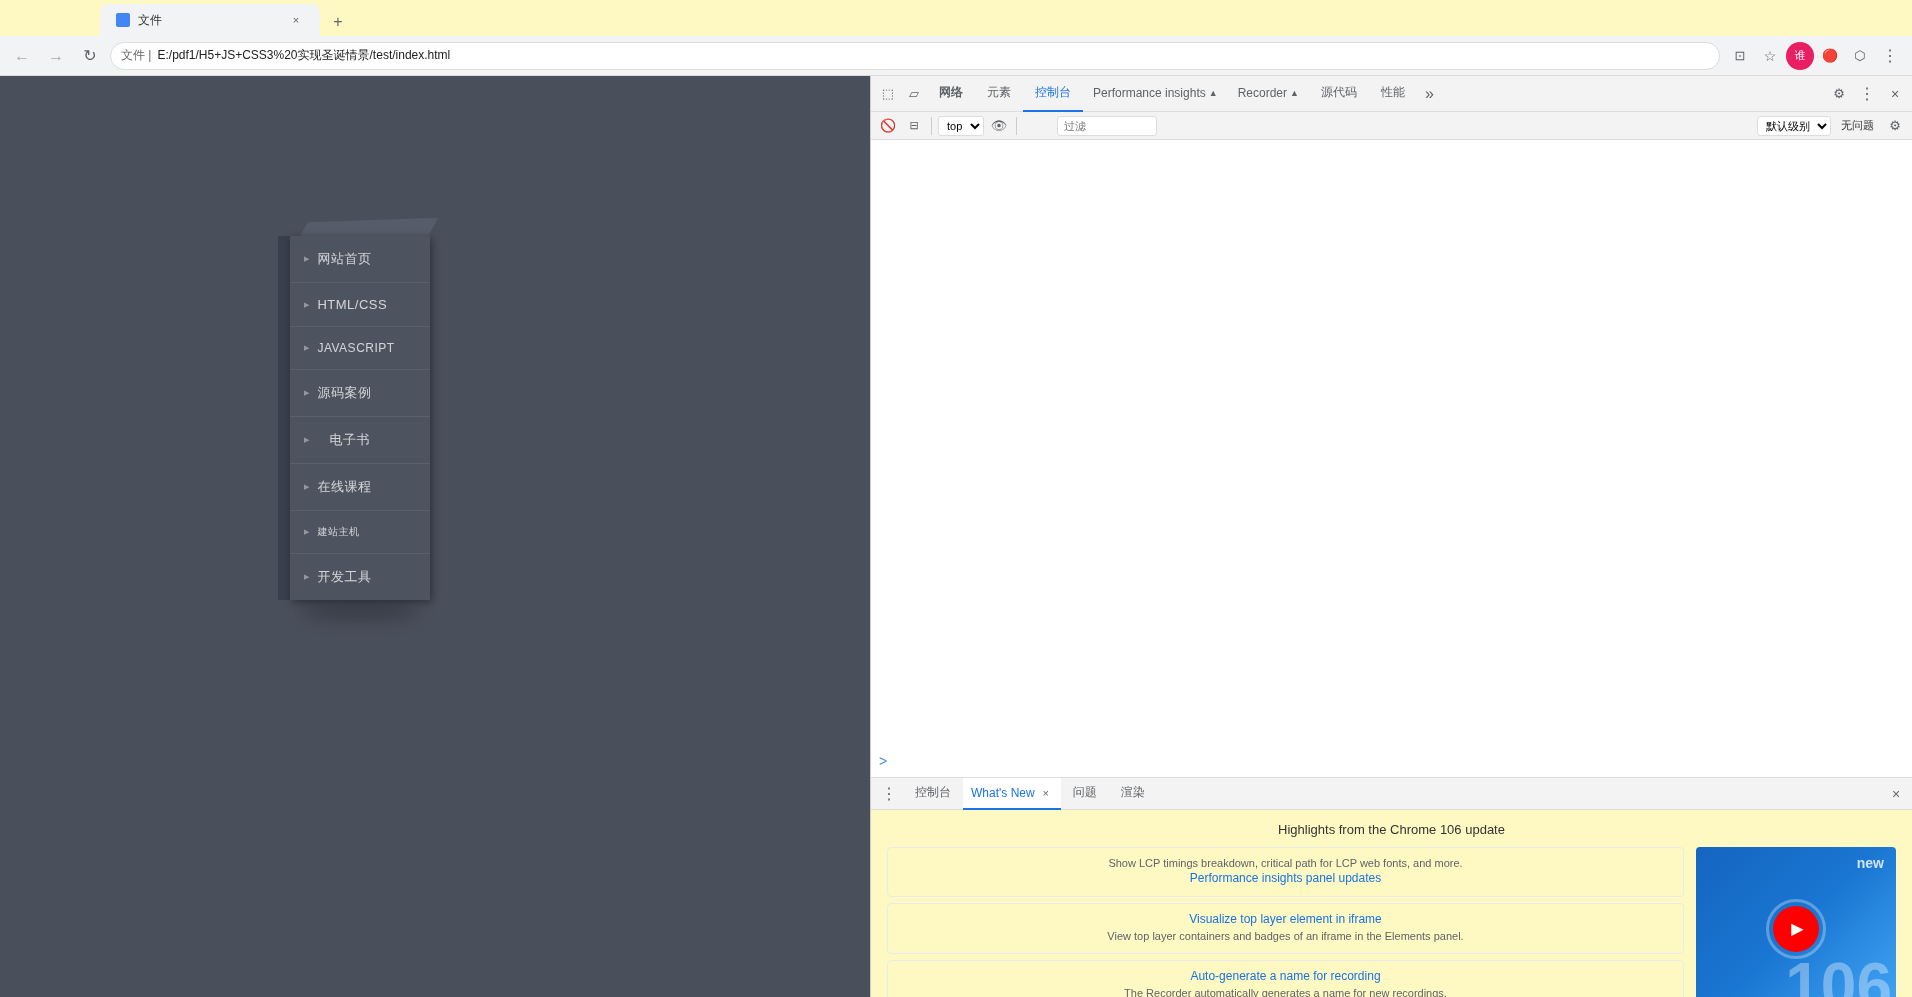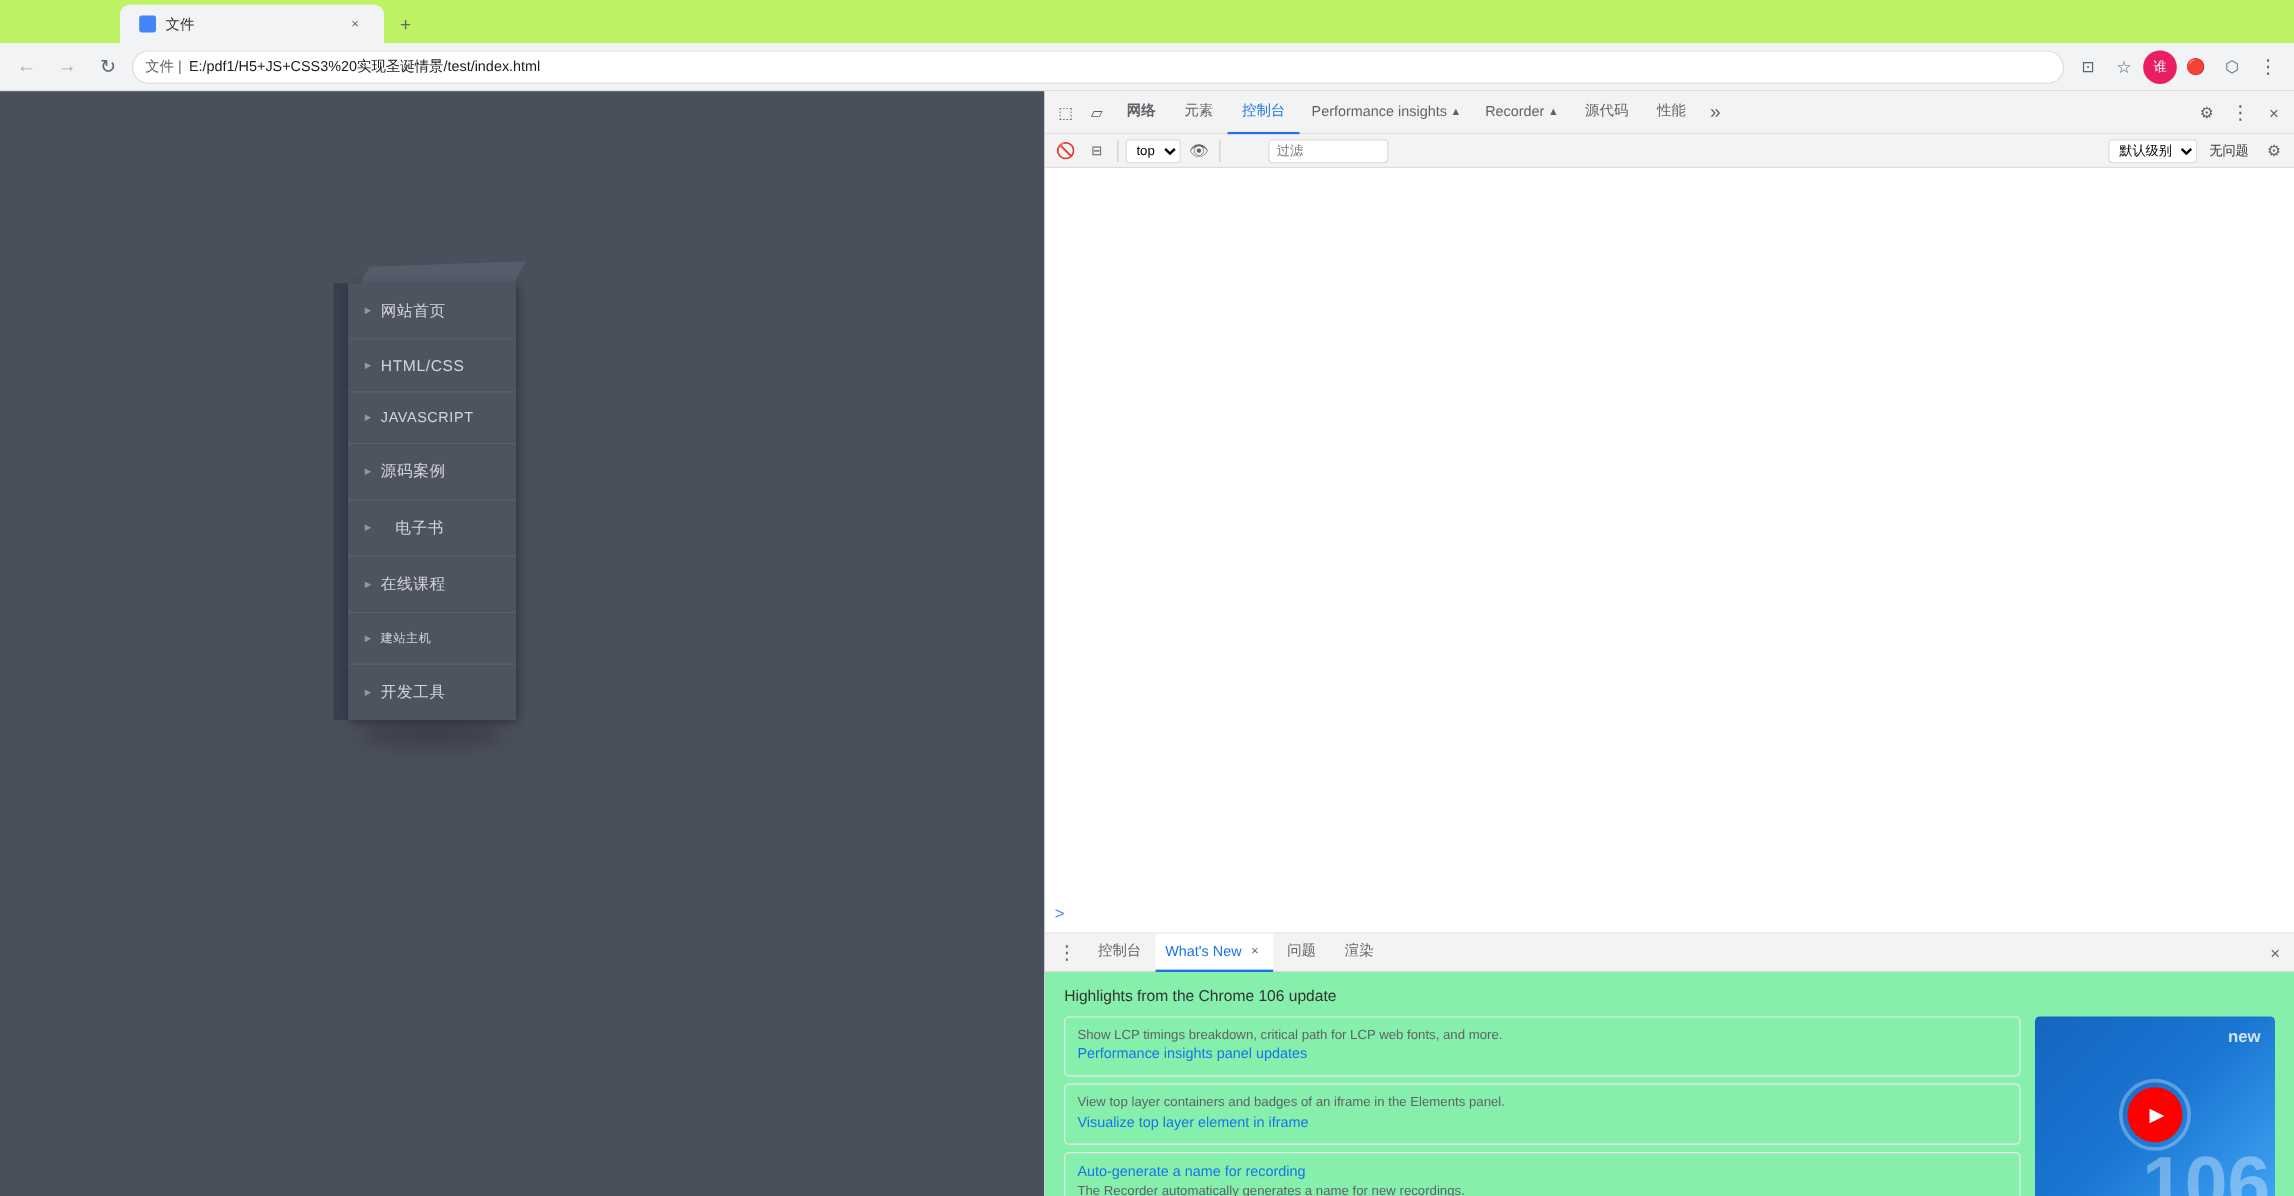--- a/index.html
+++ b/index.html
@@ -3,21 +3,21 @@
   <meta charset="utf-8">
   <style>
     * { margin: 0; padding: 0; box-sizing: border-box; }
     body { font-family: Arial, sans-serif; background: #fff; width: 1912px; height: 997px; overflow: hidden; }
   </style>
 </head>
 <body>
 
 <div>
 
-  <div style="height:36px; background:#bef264; display:flex; align-items:flex-end; padding:0 8px 0 100px;">
+  <div style="height:36px; background:#fef9c3; display:flex; align-items:flex-end; padding:0 8px 0 100px;">
     <div style="background:#f1f3f4; border-radius:8px 8px 0 0; padding:6px 16px; font-size:12px; color:#333; display:flex; align-items:center; gap:8px; min-width:220px; height:32px;">
       <span style="width:14px;height:14px;background:#4285f4;border-radius:2px;display:inline-block;"></span>
       <span style="flex:1; font-size:12px;">文件</span>
       <span style="width:16px;height:16px;display:flex;align-items:center;justify-content:center;border-radius:50%;cursor:pointer;font-size:11px;color:#666;">×</span>
     </div>
     <div style="width:28px;height:28px;display:flex;align-items:center;justify-content:center;font-size:16px;color:#666;cursor:pointer;margin-left:4px;">+</div>
   </div>
 
   <div style="height:40px; background:#f1f3f4; display:flex; align-items:center; padding:0 8px; gap:6px; border-bottom:1px solid #ddd;">
     <button style="width:28px;height:28px;border-radius:50%;border:none;background:transparent;cursor:pointer;display:flex;align-items:center;justify-content:center;color:#aaa;font-size:16px;">←</button>
@@ -153,33 +153,33 @@
           <span style="width:14px;height:14px;display:flex;align-items:center;justify-content:center;border-radius:50%;font-size:11px;color:#666;cursor:pointer;">×</span>
         </div>
 
         <div style="padding:0 12px;height:32px;display:flex;align-items:center;font-size:12px;color:#5f6368;cursor:pointer;border-bottom:2px solid transparent;white-space:nowrap;">问题</div>
 
         <div style="padding:0 12px;height:32px;display:flex;align-items:center;font-size:12px;color:#5f6368;cursor:pointer;border-bottom:2px solid transparent;white-space:nowrap;">渲染</div>
 
         <div style="margin-left:auto;width:24px;height:24px;display:flex;align-items:center;justify-content:center;border-radius:50%;cursor:pointer;color:#666;font-size:14px;">×</div>
       </div>
 
-      <div style="flex:1;overflow-y:auto;background:#86efac;padding:12px 16px;">
+      <div style="flex:1;overflow-y:auto;background:#fef9c3;padding:12px 16px;text-align:center;">
         <div style="font-size:13px;color:#333;margin-bottom:10px;font-weight:400;">Highlights from the Chrome 106 update</div>
         <div style="display:flex;gap:12px;">
           <div style="flex:1;display:flex;flex-direction:column;gap:6px;">
 
             <div style="padding:8px 10px;border:1px solid #e8eaed;border-radius:4px;cursor:pointer;">
               <div style="font-size:11px;color:#5f6368;line-height:1.4;">Show LCP timings breakdown, critical path for LCP web fonts, and more.</div>
               <div style="font-size:12px;color:#1a73e8;font-weight:500;margin-bottom:3px;">Performance insights panel updates</div>
             </div>
 
             <div style="padding:8px 10px;border:1px solid #e8eaed;border-radius:4px;cursor:pointer;">
+              <div style="font-size:12px;color:#1a73e8;font-weight:500;margin-bottom:3px;">Visualize top layer element in iframe</div>
               <div style="font-size:11px;color:#5f6368;line-height:1.4;">View top layer containers and badges of an iframe in the Elements panel.</div>
-              <div style="font-size:12px;color:#1a73e8;font-weight:500;margin-bottom:3px;">Visualize top layer element in iframe</div>
             </div>
 
             <div style="padding:8px 10px;border:1px solid #e8eaed;border-radius:4px;cursor:pointer;">
               <div style="font-size:12px;color:#1a73e8;font-weight:500;margin-bottom:3px;">Auto-generate a name for recording</div>
               <div style="font-size:11px;color:#5f6368;line-height:1.4;">The Recorder automatically generates a name for new recordings.</div>
             </div>
 
           </div>
 
           <div style="width:200px;background:linear-gradient(135deg,#1565c0 0%,#1976d2 50%,#42a5f5 100%);border-radius:4px;overflow:hidden;display:flex;align-items:center;justify-content:center;flex-direction:column;position:relative;min-height:140px;">

